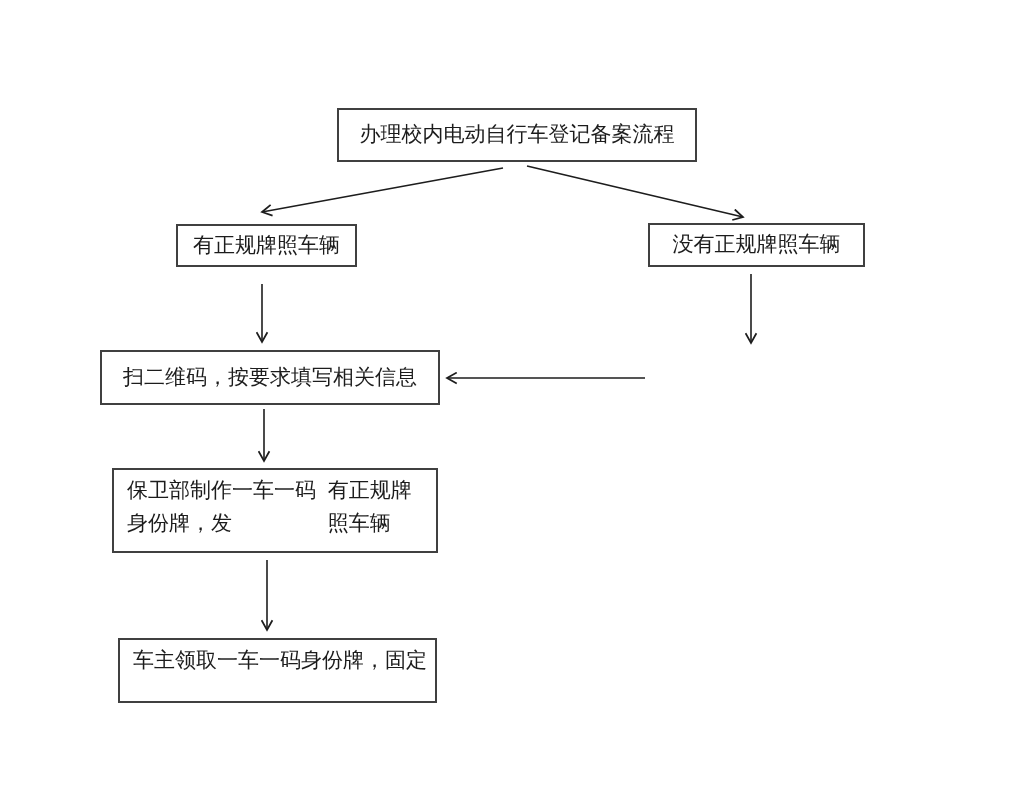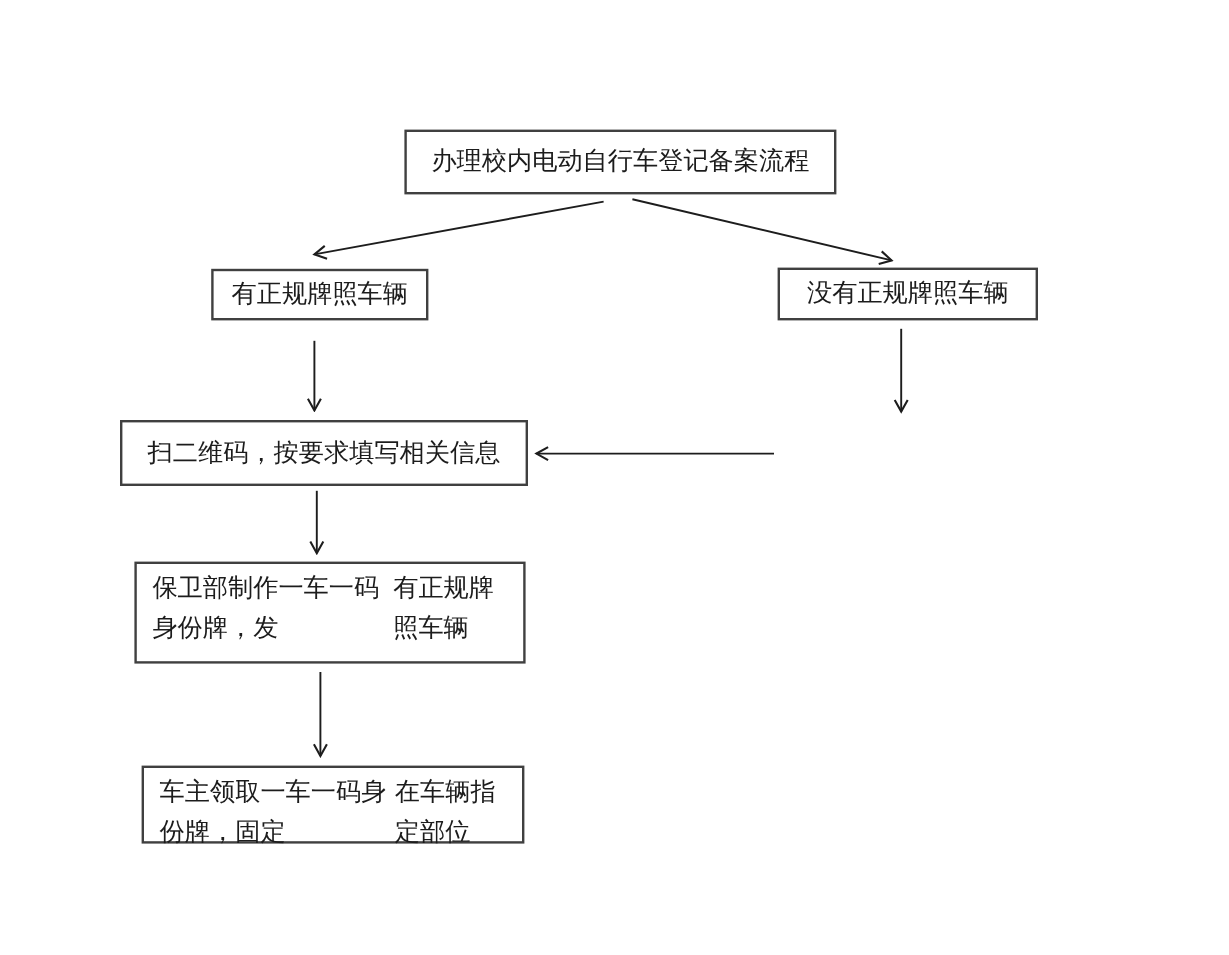--- a/index.html
+++ b/index.html
@@ -85,16 +85,15 @@
   </div>
 
 
   <div id="n-make" class="node multiline">
     <span>保卫部制作一车一码身份牌，发</span>
     <span>有正规牌照车辆</span>
   </div>
 
   <div id="n-owner" class="node multiline">
     <span>车主领取一车一码身份牌，固定</span>
-    <span>在车辆指定部位</span>
   </div>
 
 </div>
 
 </body></html>

